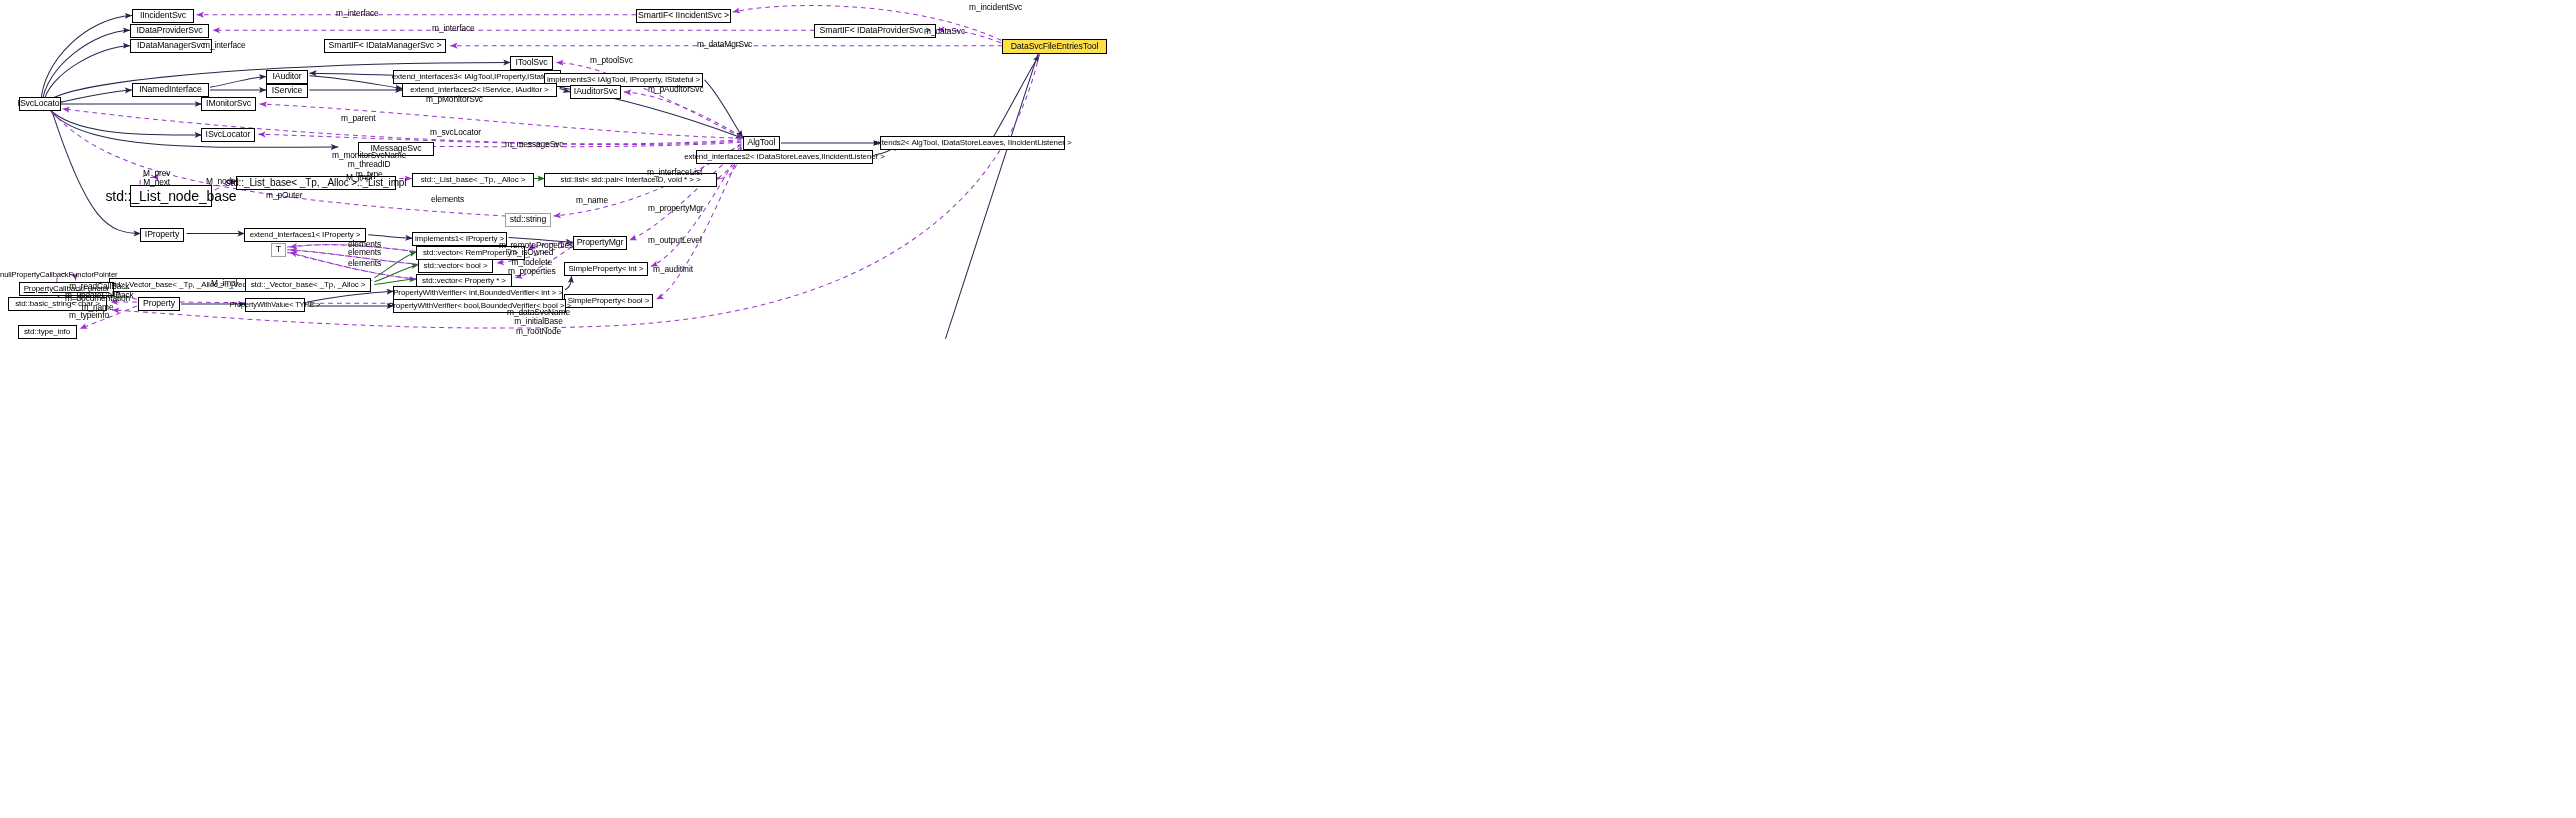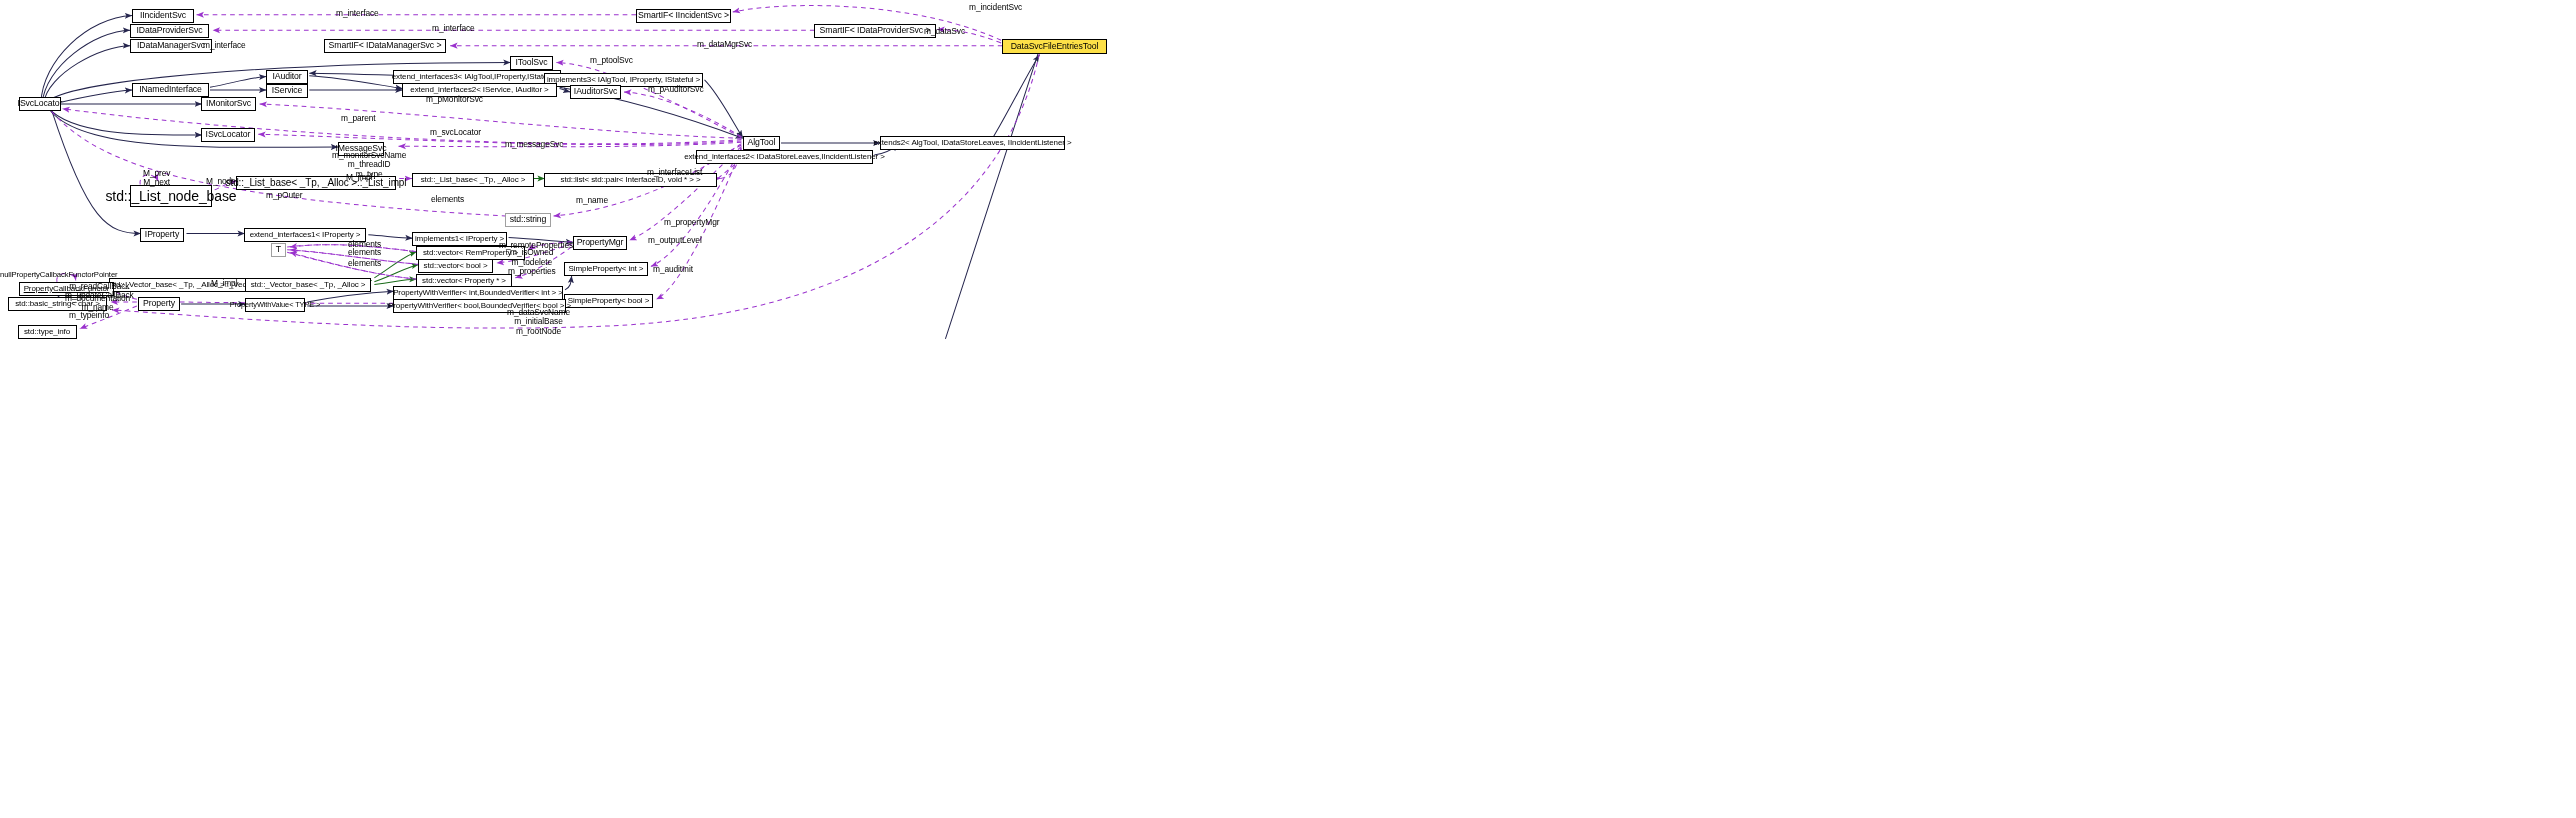--- a/index.html
+++ b/index.html
@@ -211,21 +211,21 @@
   <div class="node" style="left:544px;top:73px;width:159px;height:14px;font-size:8px;">implements3&lt; IAlgTool, IProperty, IStateful &gt;</div>
   <div class="node" style="left:132px;top:83px;width:77px;height:14px;">INamedInterface</div>
   <div class="node" style="left:266px;top:84px;width:42px;height:14px;">IService</div>
   <div class="node" style="left:402px;top:83px;width:155px;height:14px;font-size:8px;">extend_interfaces2&lt; IService, IAuditor &gt;</div>
   <div class="node" style="left:570px;top:85px;width:51px;height:14px;">IAuditorSvc</div>
   <div class="node" style="left:19px;top:97px;width:42px;height:14px;">ISvcLocator</div>
   <div class="node" style="left:201px;top:97px;width:55px;height:14px;">IMonitorSvc</div>
   <div class="node" style="left:201px;top:128px;width:54px;height:14px;">ISvcLocator</div>
   <div class="node" style="left:743px;top:136px;width:37px;height:14px;">AlgTool</div>
   <div class="node" style="left:880px;top:136px;width:185px;height:14px;font-size:8px;">extends2&lt; AlgTool, IDataStoreLeaves, IIncidentListener &gt;</div>
-  <div class="node" style="left:338px;top:142px;width:46px;height:14px;">IMessageSvc</div>
+  <div class="node" style="left:358px;top:142px;width:76px;height:14px;">IMessageSvc</div>
   <div class="node" style="left:696px;top:150px;width:177px;height:14px;font-size:8px;">extend_interfaces2&lt; IDataStoreLeaves,IIncidentListener &gt;</div>
   <div class="node" style="left:412px;top:173px;width:122px;height:14px;font-size:8px;">std::_List_base&lt; _Tp, _Alloc &gt;</div>
   <div class="node" style="left:544px;top:173px;width:173px;height:14px;font-size:8px;">std::list&lt; std::pair&lt; InterfaceID, void * &gt; &gt;</div>
   <div class="node" style="left:236px;top:176px;width:160px;height:14px;font-size:10px;">std::_List_base&lt; _Tp, _Alloc &gt;::_List_impl</div>
   <div class="node" style="left:130px;top:185px;width:82px;height:22px;font-size:14px;">std::_List_node_base</div>
   <div class="node gray-border" style="left:505px;top:213px;width:46px;height:14px;">std::string</div>
   <div class="node" style="left:140px;top:228px;width:44px;height:14px;">IProperty</div>
   <div class="node" style="left:244px;top:228px;width:122px;height:14px;font-size:8px;">extend_interfaces1&lt; IProperty &gt;</div>
   <div class="node" style="left:412px;top:232px;width:95px;height:14px;font-size:8px;">implements1&lt; IProperty &gt;</div>
   <div class="node" style="left:573px;top:236px;width:54px;height:14px;">PropertyMgr</div>
@@ -261,21 +261,21 @@
 m_threadID
 m_type</div>
   <div class="edgelabel" style="left:647px;top:168px;">m_interfaceList</div>
   <div class="edgelabel multi" style="left:143px;top:169px;white-space:pre;">M_prev
 M_next</div>
   <div class="edgelabel" style="left:206px;top:177px;">M_node</div>
   <div class="edgelabel" style="left:346px;top:173px;">M_impl</div>
   <div class="edgelabel" style="left:266px;top:191px;">m_pOuter</div>
   <div class="edgelabel" style="left:431px;top:195px;">elements</div>
   <div class="edgelabel" style="left:576px;top:196px;">m_name</div>
-  <div class="edgelabel" style="left:648px;top:218px;margin-left:16px;">m_propertyMgr</div>
+  <div class="edgelabel" style="left:648px;top:204px;">m_propertyMgr</div>
   <div class="edgelabel" style="left:348px;top:240px;">elements</div>
   <div class="edgelabel" style="left:499px;top:241px;">m_remoteProperties</div>
   <div class="edgelabel" style="left:648px;top:236px;">m_outputLevel</div>
   <div class="edgelabel" style="left:348px;top:248px;">elements</div>
   <div class="edgelabel" style="left:510px;top:248px;">m_isOwned</div>
   <div class="edgelabel" style="left:348px;top:259px;">elements</div>
   <div class="edgelabel multi" style="left:508px;top:258px;white-space:pre;">m_todelete
 m_properties</div>
   <div class="edgelabel" style="left:653px;top:265px;">m_auditInit</div>
   <div class="edgelabel" style="left:0px;top:271px;font-size:7.7px;">nullPropertyCallbackFunctorPointer</div>

